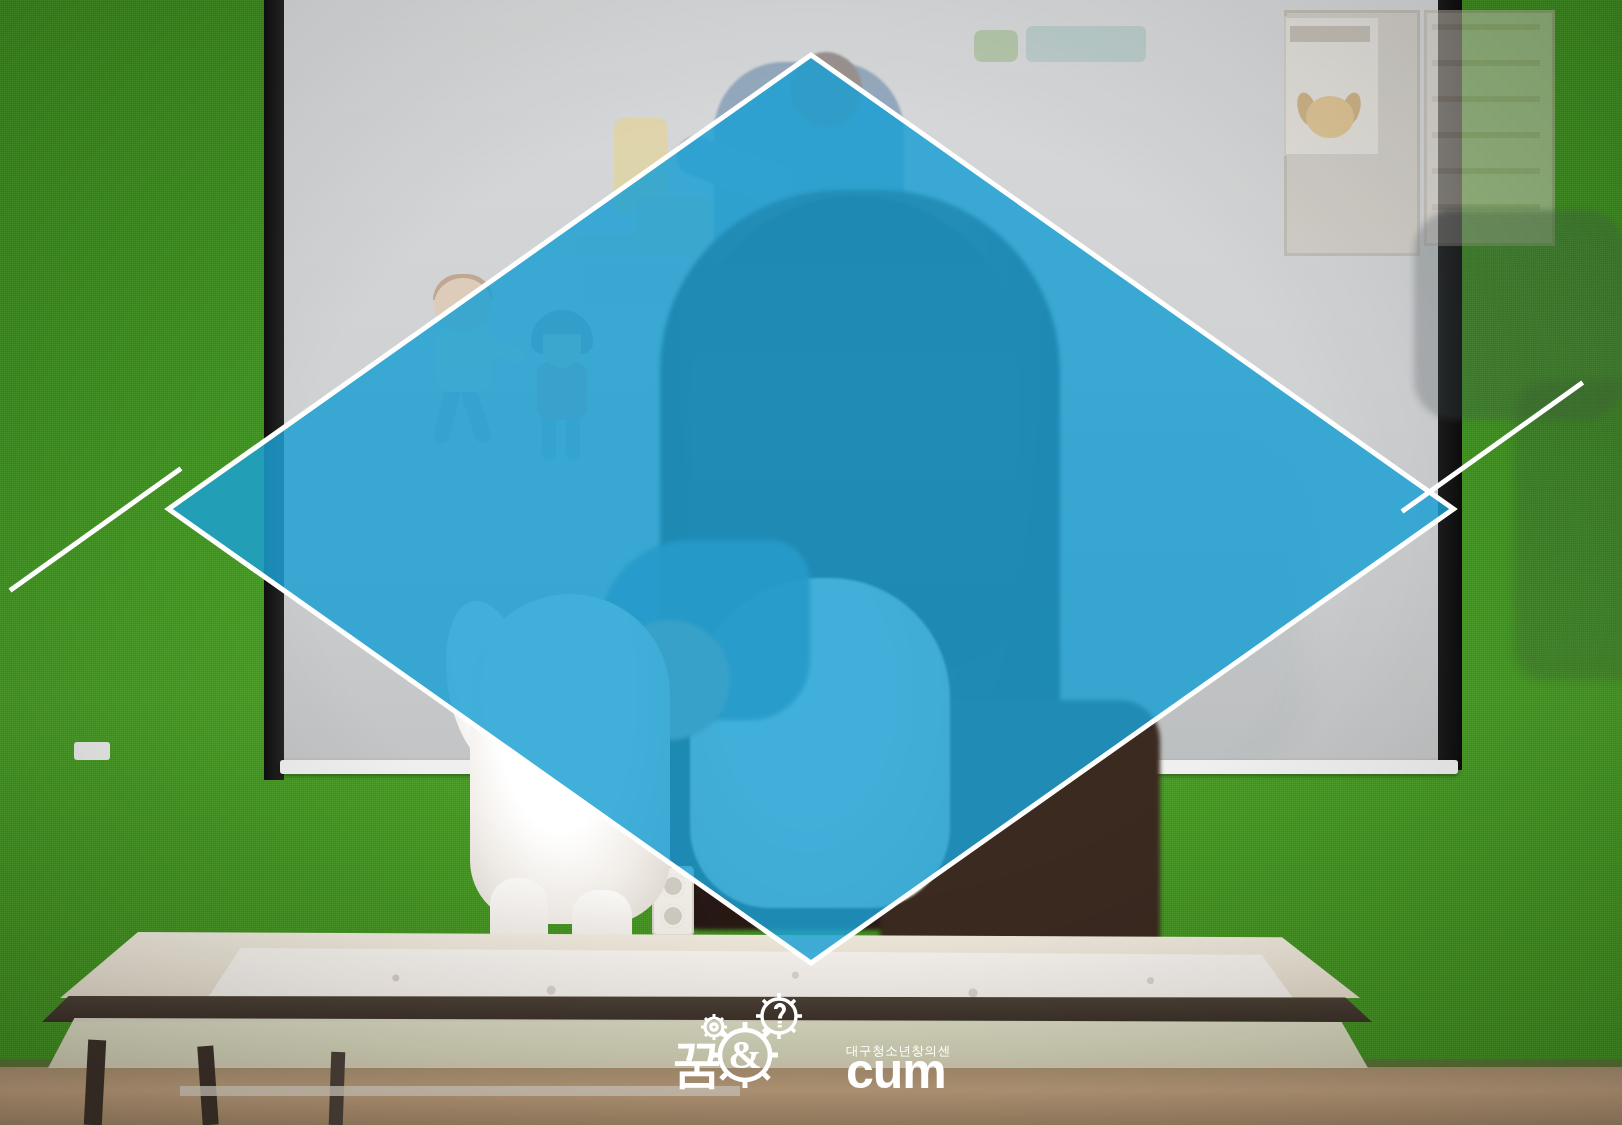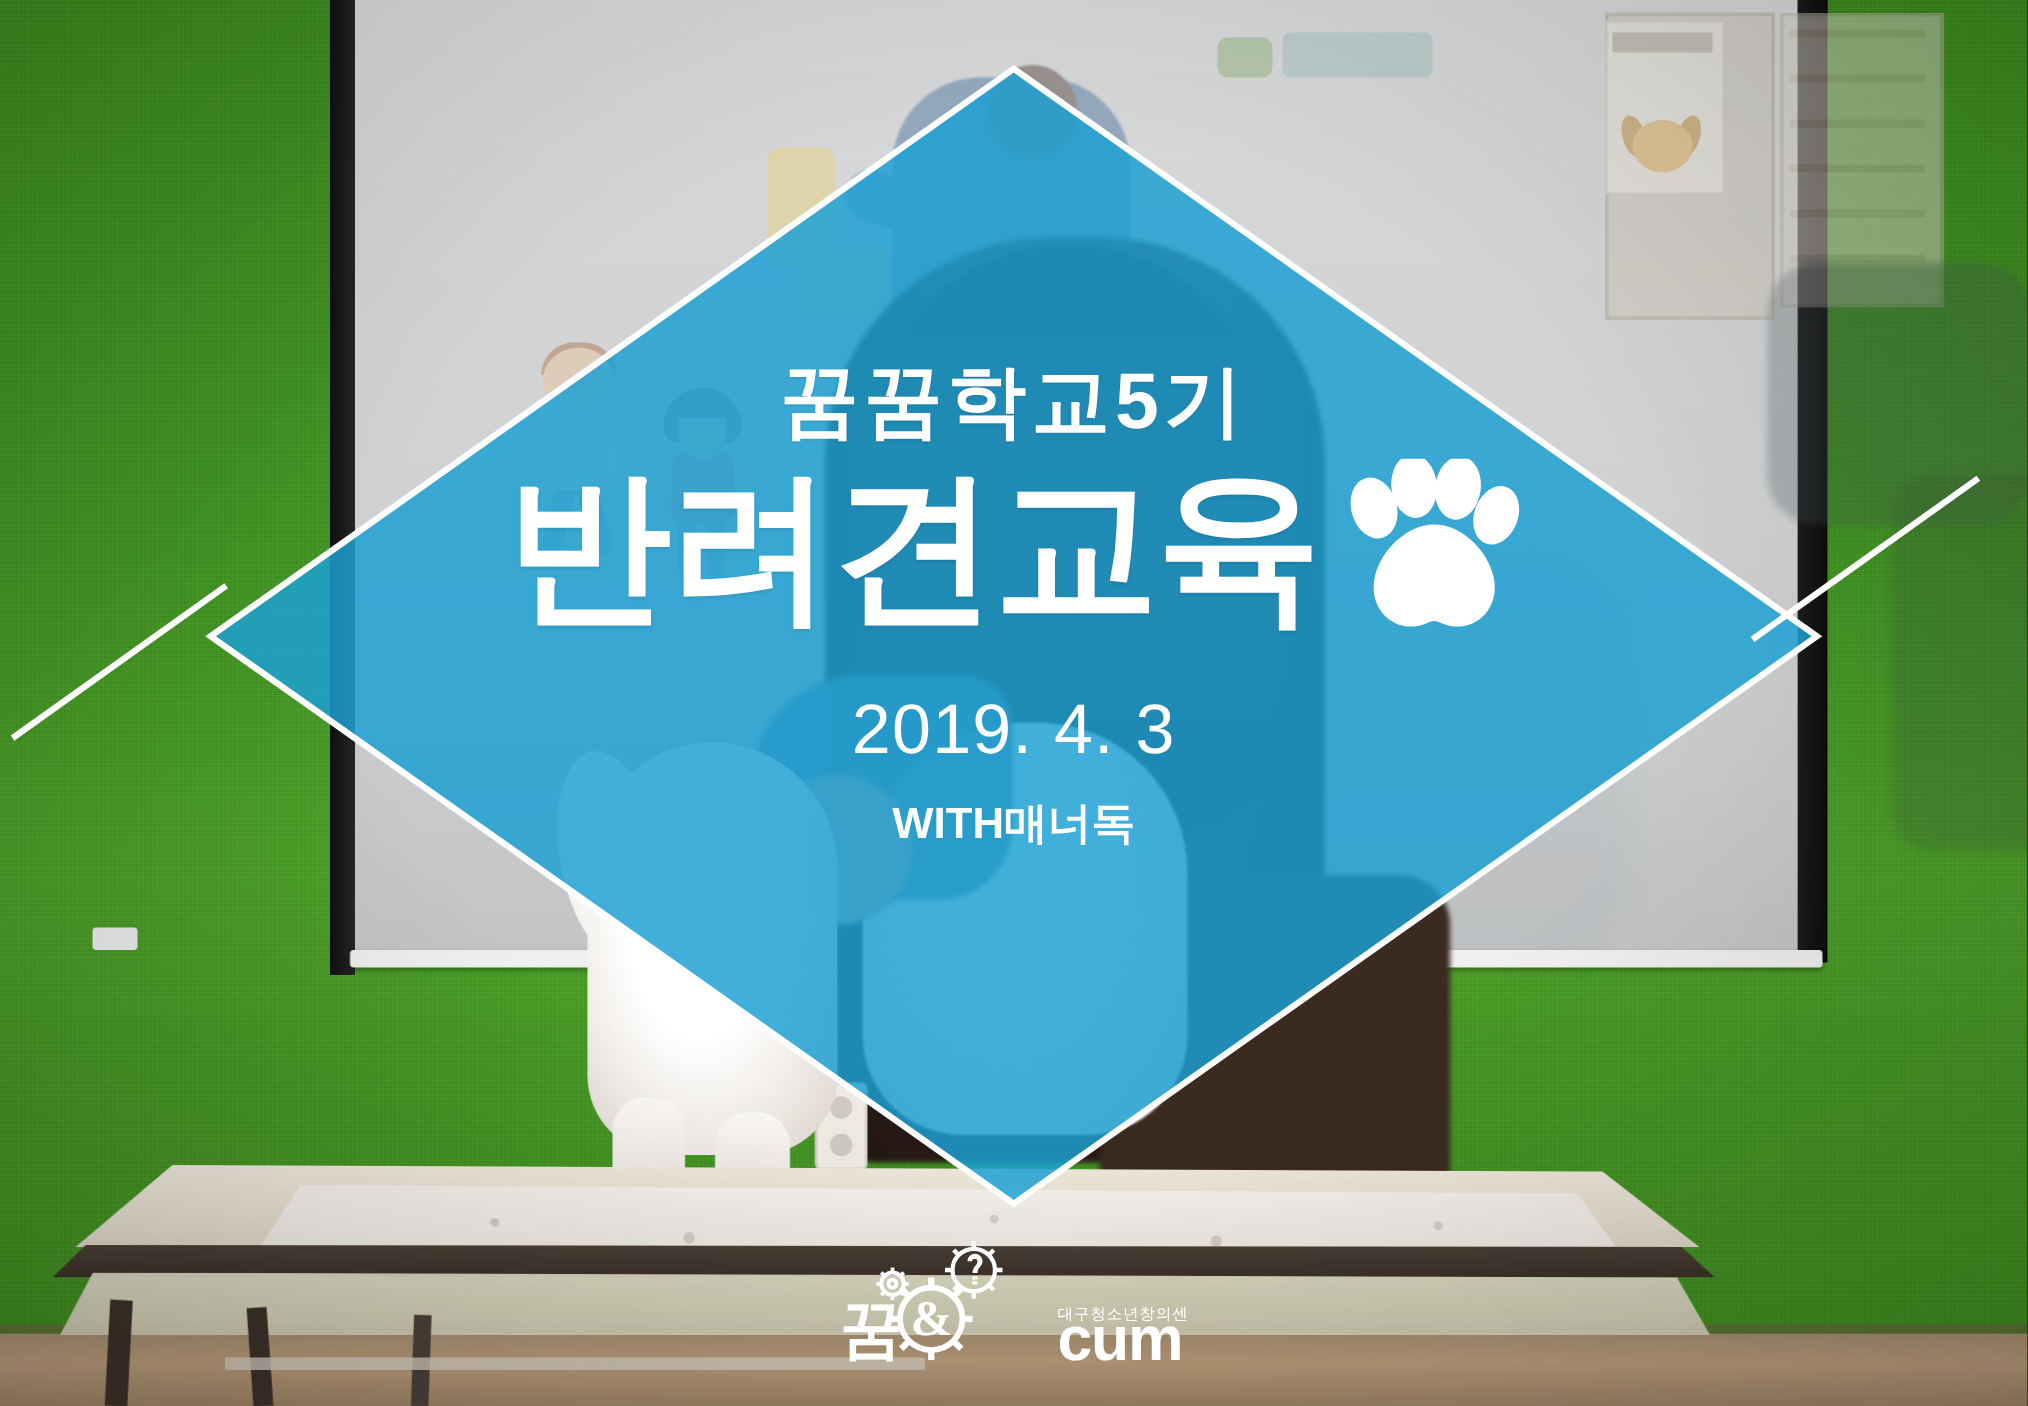--- a/index.html
+++ b/index.html
@@ -411,37 +411,20 @@
 
   <div class="diamond-lines">
     <div class="diamond-shape"></div>
     <div class="tail-line tail-left"></div>
     <div class="tail-line tail-right"></div>
     <svg style="position:absolute;inset:0;width:100%;height:100%" viewBox="0 0 1622 1125">
       <polygon points="811,55 1453.5,509 811,963 168.5,509" fill="none" stroke="#ffffff" stroke-width="5"></polygon>
     </svg>
   </div>
 
-  <div class="text-stack">
-    <div class="kicker">꿈꿈학교5기</div>
-
-    <div class="title-row">
-      <div class="title-main">반려견교육</div>
-      <svg class="paw" viewBox="0 0 100 96">
-        <ellipse cx="20" cy="27" rx="12.5" ry="17" fill="#ffffff" transform="rotate(-16 20 27)"></ellipse>
-        <ellipse cx="42" cy="15" rx="12.5" ry="17.5" fill="#ffffff" transform="rotate(-6 42 15)"></ellipse>
-        <ellipse cx="66" cy="16" rx="12.5" ry="17.5" fill="#ffffff" transform="rotate(8 66 16)"></ellipse>
-        <ellipse cx="87" cy="31" rx="12" ry="16.5" fill="#ffffff" transform="rotate(20 87 31)"></ellipse>
-        <path d="M53 36c16 0 31 16 33 31 2 15-9 26-22 25-6-.5-8-3-11-3s-5 2.5-11 3c-13 1-24-10-22-25C22 52 37 36 53 36z" fill="#ffffff"></path>
-      </svg>
-    </div>
-
-    <div class="date">2019. 4. 3</div>
-    <div class="with">WITH매너독</div>
-  </div>
 
   <div class="logo">
     <svg class="logo-svg" viewBox="0 0 280 108">
 
       <g fill="none" stroke="#ffffff" stroke-width="3.2">
         <circle cx="43" cy="38" r="9"></circle>
         <circle cx="43" cy="38" r="3.2"></circle>
         <g stroke-width="3">
           <line x1="43" y1="25" x2="43" y2="30"></line>
           <line x1="43" y1="46" x2="43" y2="51"></line>

